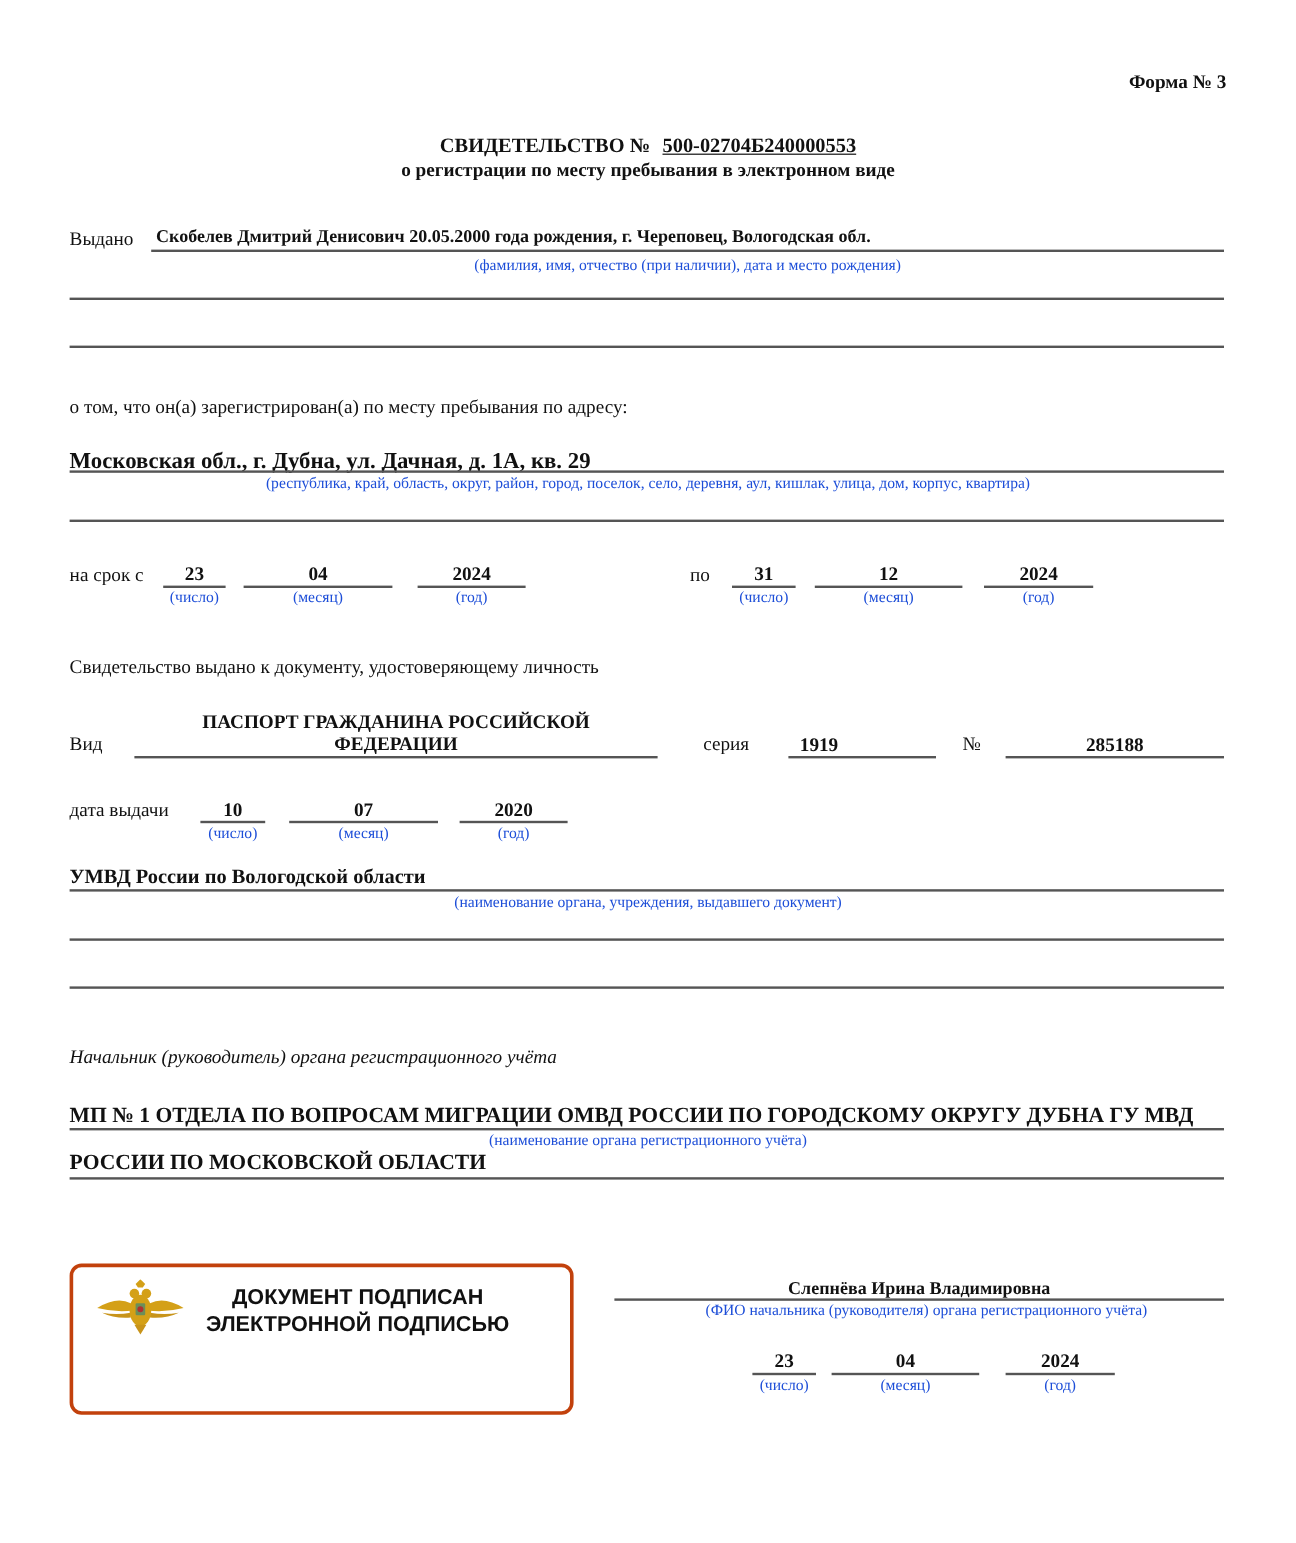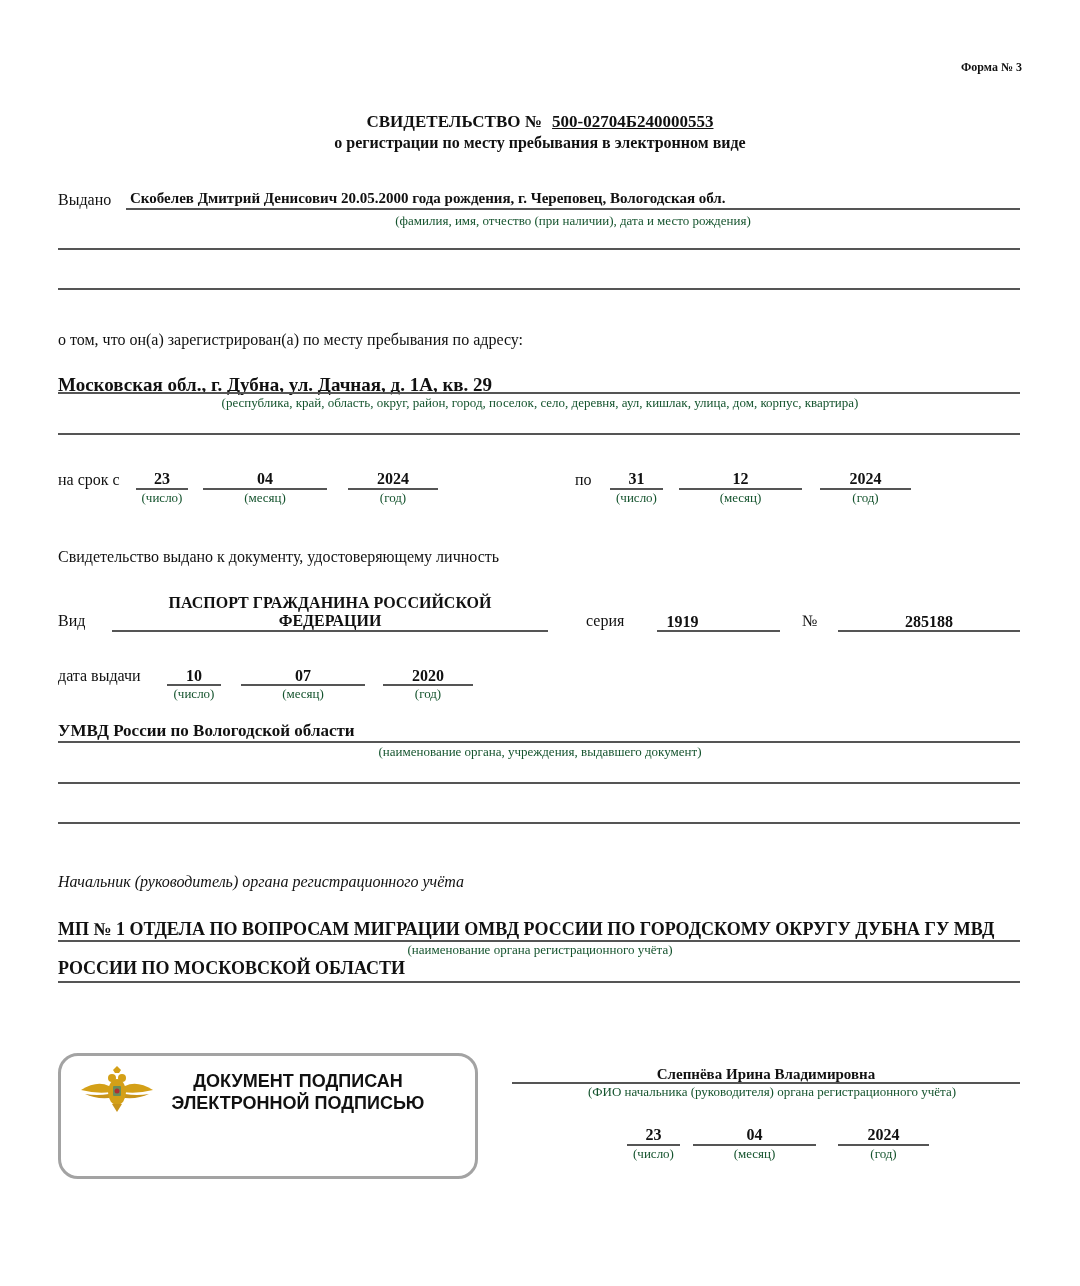--- a/index.html
+++ b/index.html
@@ -2,32 +2,32 @@
 <html><head>
   <meta charset="utf-8">
   <style>
     html, body { margin: 0; padding: 0; background: #ffffff; }
     body {
       width: 1080px; height: 1286px; position: relative; overflow: hidden;
       font-family: "Liberation Serif", "DejaVu Serif", serif; color: #111111;
     }
     .abs { position: absolute; }
     .line { position: absolute; height: 2px; background: #555555; }
-    .hint { position: absolute; font-size: 13px; color: #14532d; text-align: center; white-space: nowrap; }
+    .hint { position: absolute; font-size: 13px; color: #1d4ed8; text-align: center; white-space: nowrap; }
     .lbl { position: absolute; font-size: 16px; white-space: nowrap; }
     .val { position: absolute; font-size: 16px; font-weight: bold; text-align: center; white-space: nowrap; }
 
-    #form-number { right: 58px; top: 60px; font-size: 12px; font-weight: bold; }
+    #form-number { right: 58px; top: 60px; font-size: 16px; font-weight: bold; }
     #title { left: 0; width: 1080px; top: 112px; text-align: center; font-size: 17px; font-weight: bold; }
     #title .num { text-decoration: underline; margin-left: 6px; }
     #subtitle { left: 0; width: 1080px; top: 134px; text-align: center; font-size: 16px; font-weight: bold; }
 
     .stamp-box {
       position: absolute; left: 58px; top: 1053px; width: 420px; height: 126px;
-      border: 3px solid #a3a3a3; border-radius: 20px; box-sizing: border-box;
+      border: 3px solid #c2410c; border-radius: 10px; box-sizing: border-box;
     }
     .stamp-text {
       position: absolute; left: 92px; top: 14px; width: 290px; text-align: center;
       font-family: "Liberation Sans", "DejaVu Sans", sans-serif; font-weight: bold; font-size: 18px; line-height: 22px;
     }
     .emblem { position: absolute; left: 18px; top: 10px; width: 76px; height: 48px; }
   </style>
 </head>
 <body>
 

